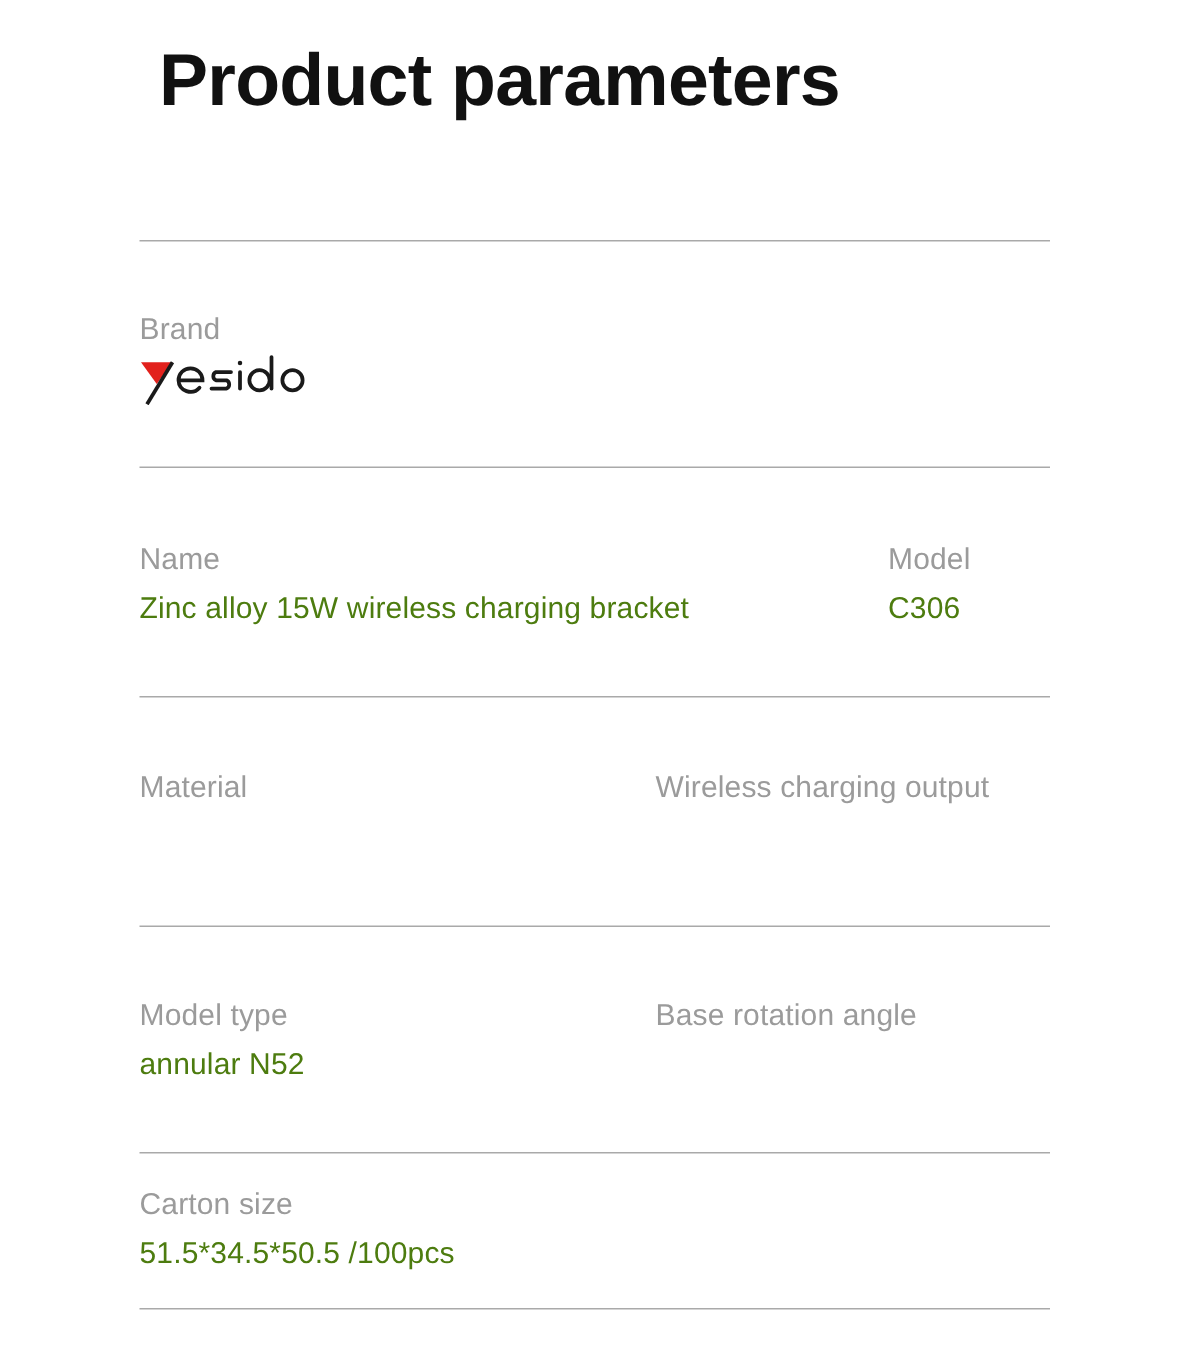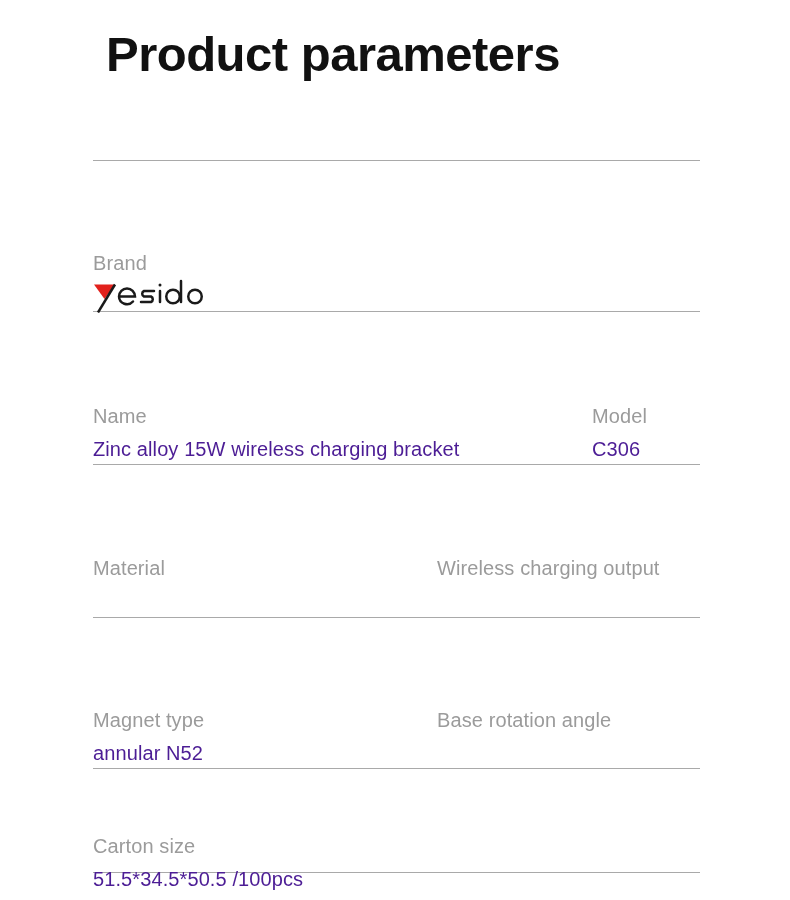--- a/index.html
+++ b/index.html
@@ -60,38 +60,37 @@
   .row.row-brand   { top: 210px; }
   .row.row-name    { top: 363px; }
   .row.row-mat     { top: 515px; }
   .row.row-magnet  { top: 667px; }
   .row.row-carton  { top: 793px; }
 
   .cell {
     position: absolute;
     top: 0;
     left: 0;
-    margin-top: 43px;
   }
   .cell.col2 { left: 344px; }
   .cell.col2-model { left: 499px; }
 
   .label {
     font-size: 20px;
     font-weight: 400;
     color: #9b9b9b;
     line-height: 1.0;
     white-space: nowrap;
     letter-spacing: 0.1px;
   }
   .value {
     margin-top: 13px;
     font-size: 20px;
     font-weight: 400;
-    color: #4c1d95;
+    color: #4d7c0f;
     line-height: 1.0;
     white-space: nowrap;
     letter-spacing: 0.1px;
   }
 
   
   .logo {
     margin-top: 6px;
     display: block;
   }
@@ -151,21 +150,21 @@
     <div class="cell">
       <div class="label">Material</div>
     </div>
     <div class="cell col2">
       <div class="label">Wireless charging output</div>
     </div>
   </div>
 
   <div class="row row-magnet">
     <div class="cell">
-      <div class="label">Magnet type</div>
+      <div class="label">Model type</div>
       <div class="value">annular N52</div>
     </div>
     <div class="cell col2">
       <div class="label">Base rotation angle</div>
     </div>
   </div>
 
   <div class="row row-carton">
     <div class="cell">
       <div class="label">Carton size</div>

